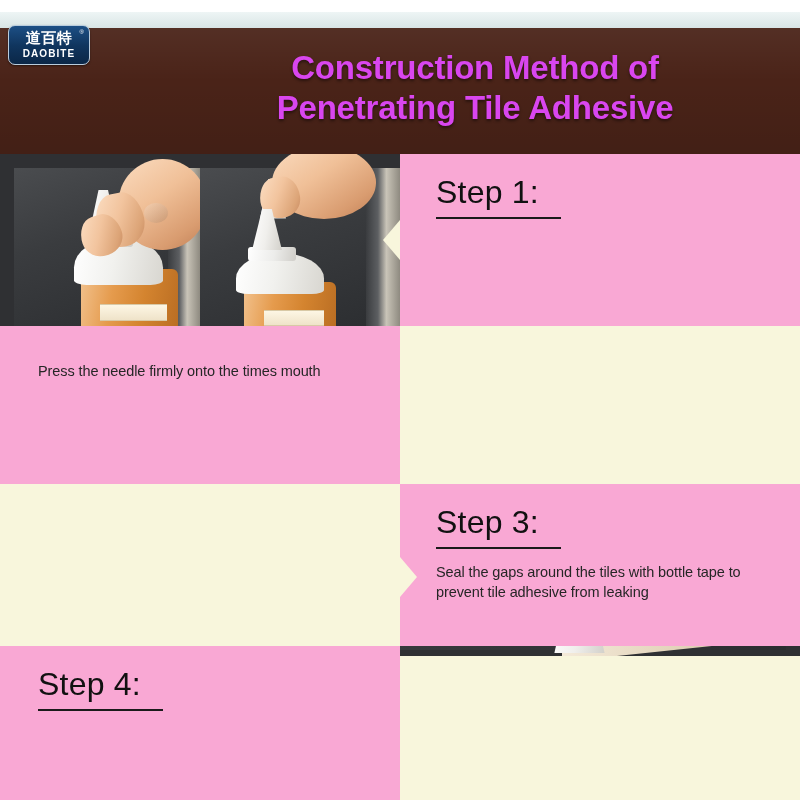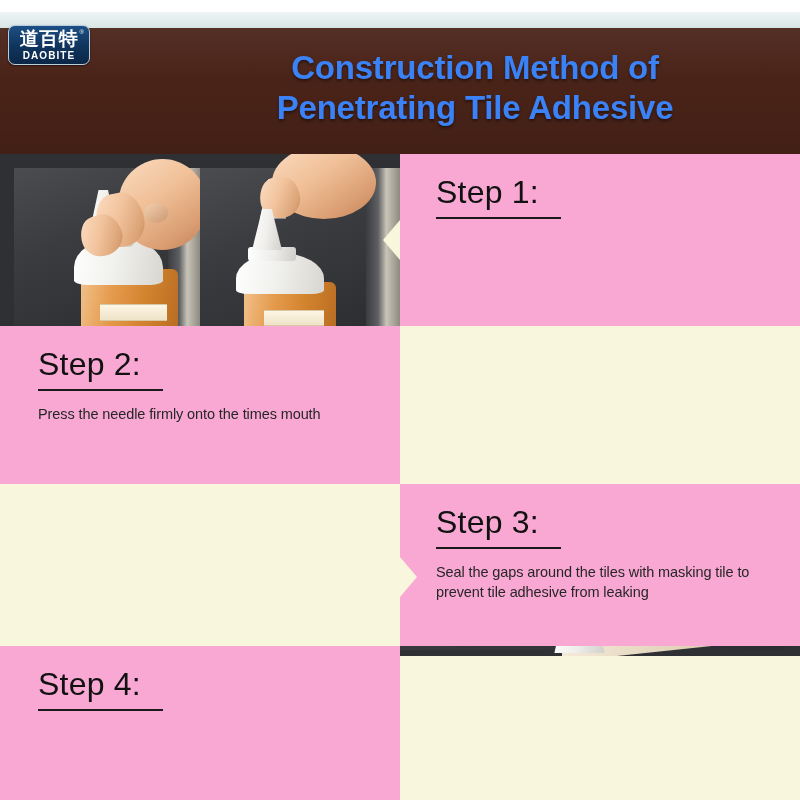--- a/index.html
+++ b/index.html
@@ -42,21 +42,21 @@
   .header-sheen {
     position: absolute; left: 0; top: 0;
     width: 800px; height: 126px;
     background: linear-gradient(180deg, rgba(255,255,255,0.055) 0%, rgba(255,255,255,0.0) 42%, rgba(0,0,0,0.10) 100%);
     pointer-events: none;
   }
   .header-title {
     position: absolute;
     left: 170px; top: 20px;
     width: 610px;
-    color: #3b82f6;
+    color: #d946ef;
     font-size: 33px;
     font-weight: bold;
     line-height: 1.22;
     letter-spacing: -0.2px;
     text-align: center;
     text-shadow: 0 2px 3px rgba(0,0,0,0.45);
   }
   .header-title .l2 { display: block; }
 
   
@@ -71,21 +71,21 @@
     z-index: 5;
     display: flex;
     flex-direction: column;
     align-items: center;
     justify-content: center;
     overflow: hidden;
   }
   .logo-cn {
     position: relative;
     color: #ffffff;
-    font-size: 19px;
+    font-size: 15px;
     font-weight: bold;
     line-height: 1;
     letter-spacing: 0.5px;
     font-family: "DejaVu Sans", sans-serif;
     white-space: nowrap;
   }
   .logo-reg {
     position: absolute;
     right: 5px; top: 3px;
     color: #ffffff;
@@ -291,21 +291,20 @@
       </div>
 
       <div class="notch notch-right"></div>
     </div>
 
     <div class="cell col-r r1 txt right">
       <div class="step-head">Step 1:</div>
     </div>
 
     <div class="cell col-l r2 txt">
-      <div class="step-head">Step 2:</div>
       <div class="step-body">Press the needle firmly onto the times mouth</div>
     </div>
 
     <div class="cell col-r r2 photo">
       <div class="photo-inner" style="left:0; top:6px; right:14px; bottom:6px;">
         <div class="desk"></div>
         <div class="wall-trim" style="left:42%; top:74%; width:58%; height:26%; transform:skewY(-6deg);"></div>
 
         <div class="needle" style="left:41%; top:0%; width:9%; height:74%; clip-path: polygon(40% 0, 62% 0, 82% 100%, 18% 100%);"></div>
         <div class="nozzle" style="left:40%; top:62%; width:13%; height:40%; clip-path: polygon(26% 0, 74% 0, 100% 100%, 0 100%);"></div>
@@ -315,21 +314,21 @@
         <div class="finger" style="left:24%; top:46%; width:26%; height:42%; transform:rotate(6deg);"></div>
         <div class="nail" style="left:51%; top:26%; width:11%; height:20%;"></div>
         <div class="nail" style="left:34%; top:58%; width:10%; height:17%;"></div>
         <div class="knuckle" style="left:70%; top:12%; width:16%; height:18%;"></div>
       </div>
       <div class="notch notch-left"></div>
     </div>
 
     <div class="cell col-r r3 txt right">
       <div class="step-head">Step 3:</div>
-      <div class="step-body">Seal the gaps around the tiles with masking tile to prevent tile adhesive from leaking</div>
+      <div class="step-body">Seal the gaps around the tiles with bottle tape to prevent tile adhesive from leaking</div>
     </div>
 
     <div class="cell col-l r4 txt">
       <div class="step-head">Step 4:</div>
     </div>
 
   </div>
 </div>
 
 </body></html>

